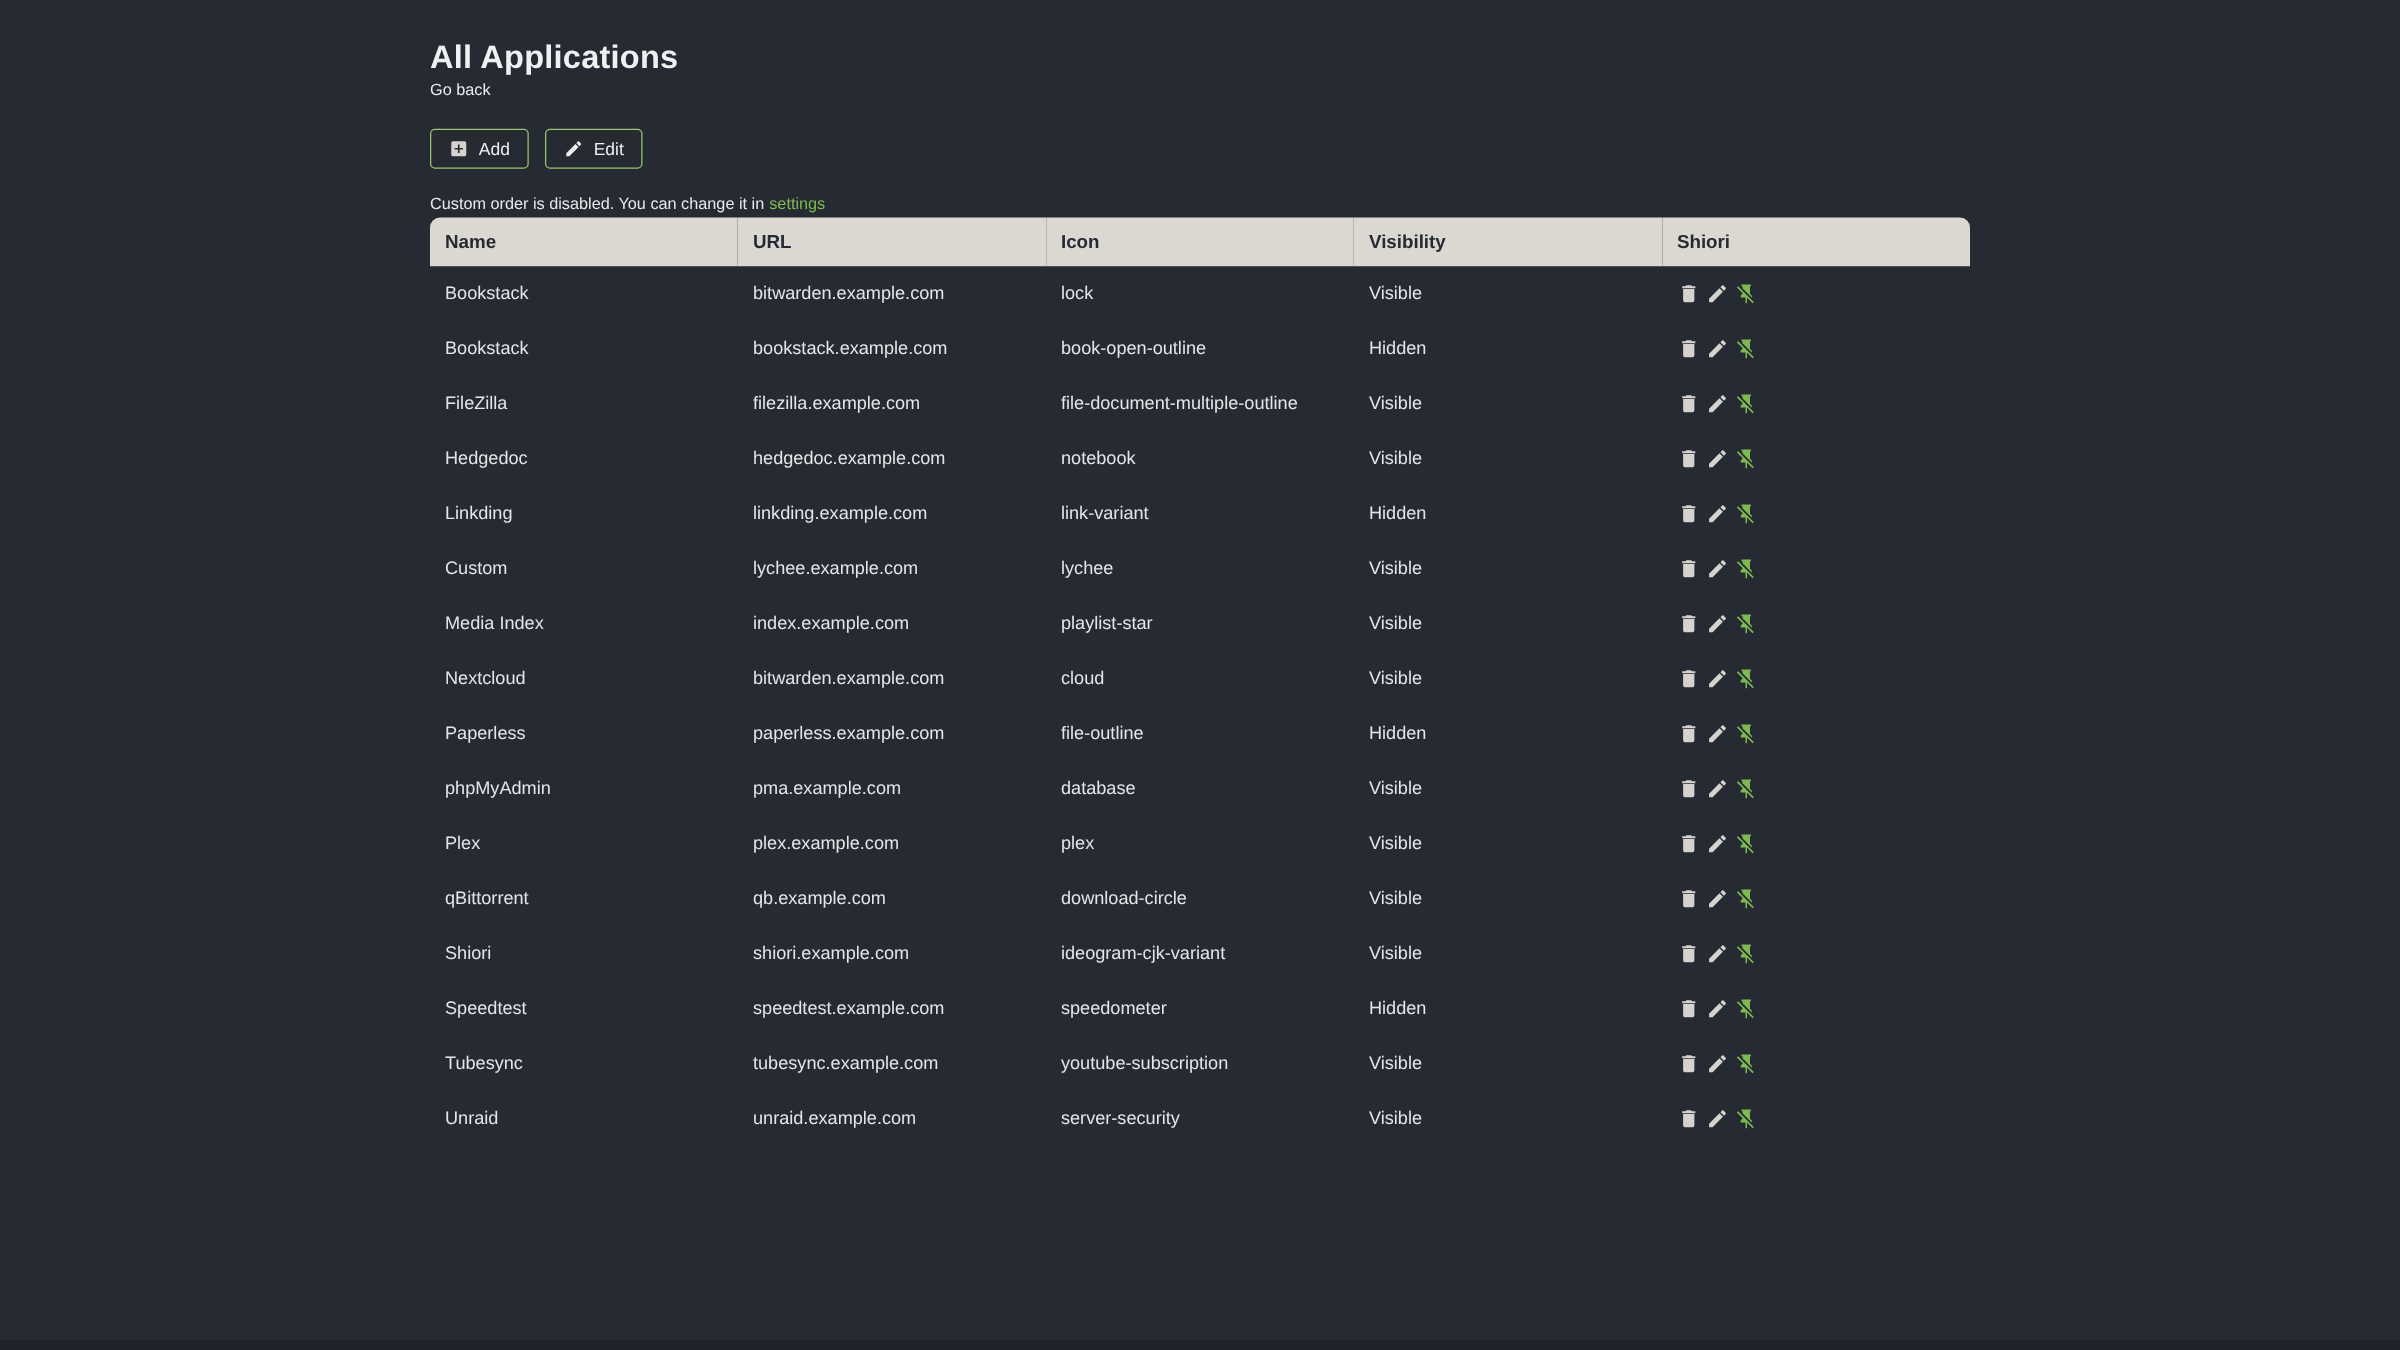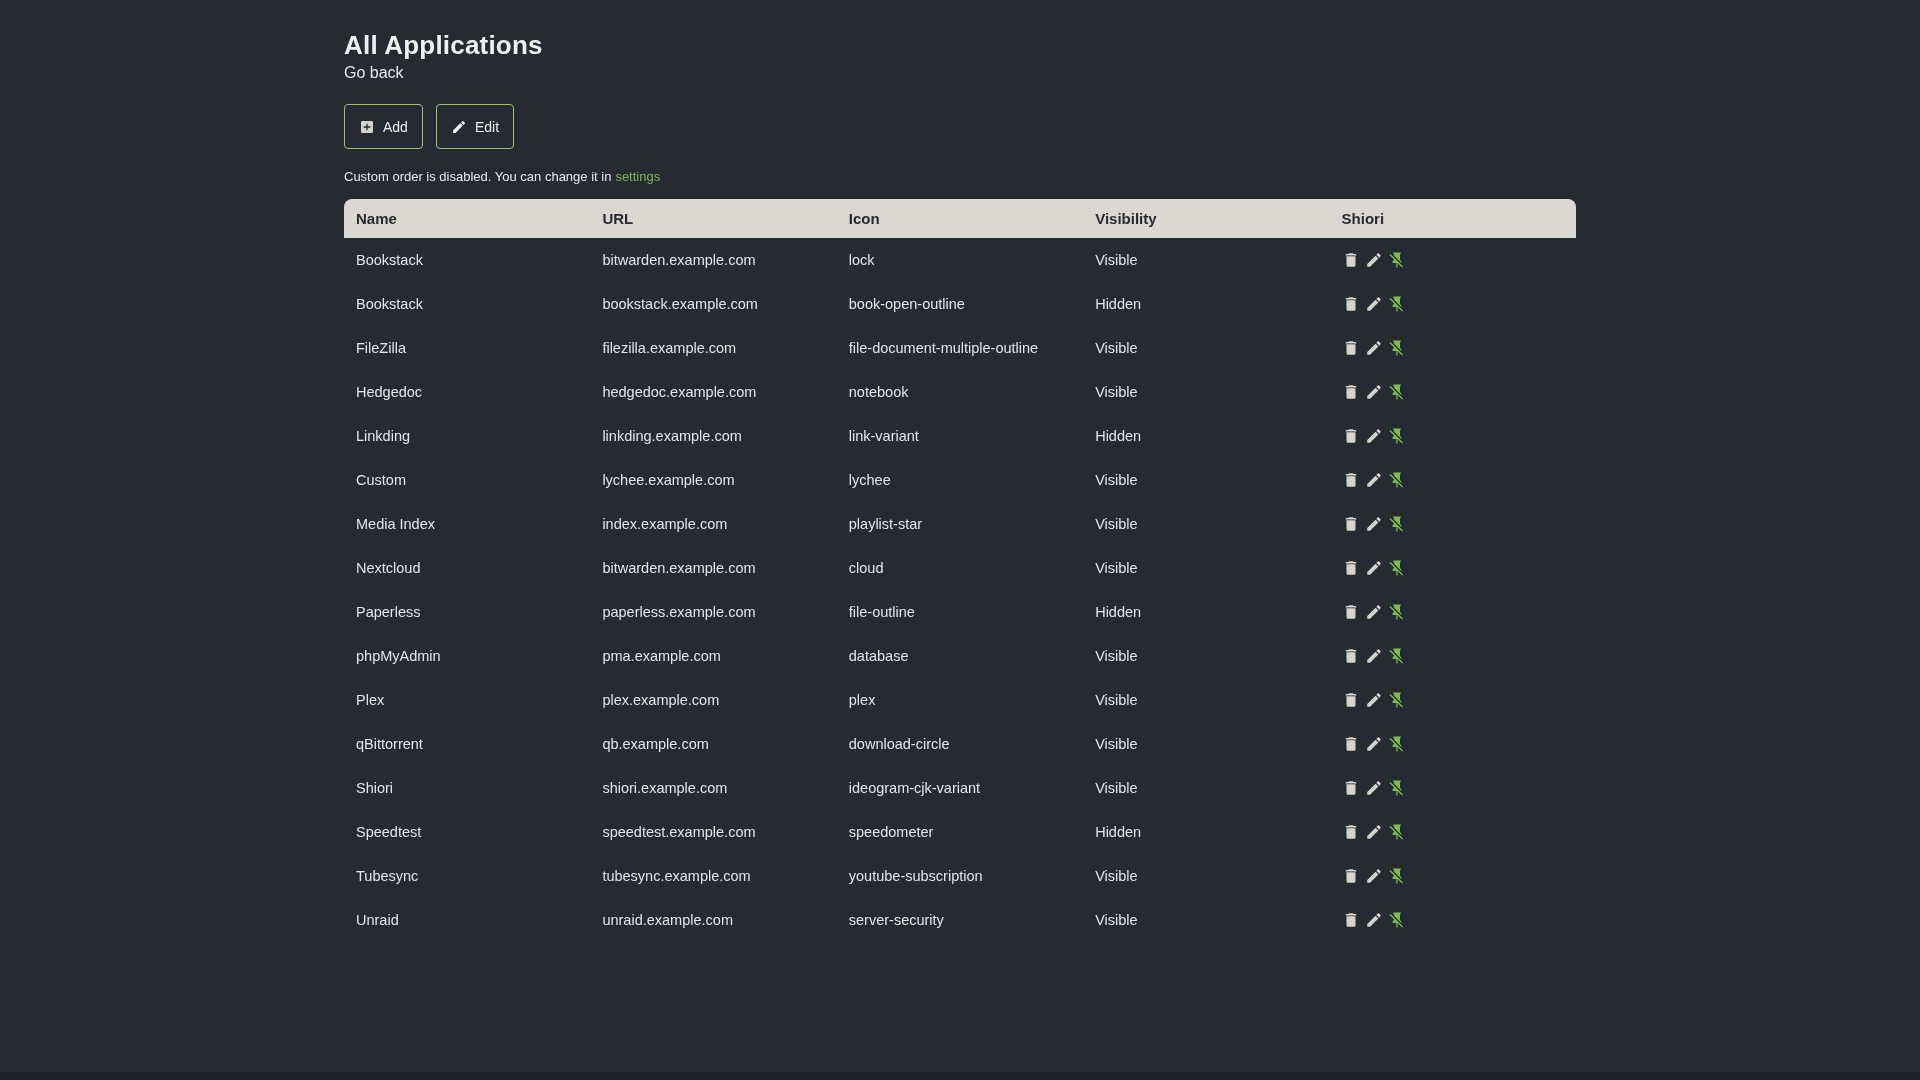--- a/index.html
+++ b/index.html
@@ -29,35 +29,35 @@
   h1.page-title{
     margin:0;
     font-size:26px;
     font-weight:bold;
     color:#eff0f1;
     letter-spacing:0.2px;
   }
   .go-back{
     display:inline-block;
     margin-top:3px;
-    font-size:16px;
+    font-size:13px;
     color:#e8e9ea;
     text-decoration:none;
     cursor:pointer;
   }
   .toolbar{
     margin-top:22px;
     display:flex;
     gap:13px;
   }
   .btn{
     display:inline-flex;
     align-items:center;
     gap:8px;
-    height:45px;
+    height:32px;
     padding:0 14px;
     background:transparent;
     border:1px solid var(--button-border);
     border-radius:4px;
     color:#eef0f0;
     font-size:14px;
     font-family:"Liberation Sans", sans-serif;
     cursor:pointer;
   }
   .btn .icon{display:inline-flex;color:var(--icon-gray);}
@@ -70,21 +70,21 @@
     color:#e8e9ea;
   }
   .settings-link{
     color:var(--accent-green);
     text-decoration:none;
     cursor:pointer;
     margin-left:4px;
   }
   table.apps-table{
     width:100%;
-    margin-top:15px;
+    margin-top:4px;
     border-collapse:separate;
     border-spacing:0;
     table-layout:fixed;
   }
   table.apps-table th{
     background:var(--table-header-bg);
     color:var(--table-header-text);
     font-size:15px;
     font-weight:bold;
     text-align:left;

